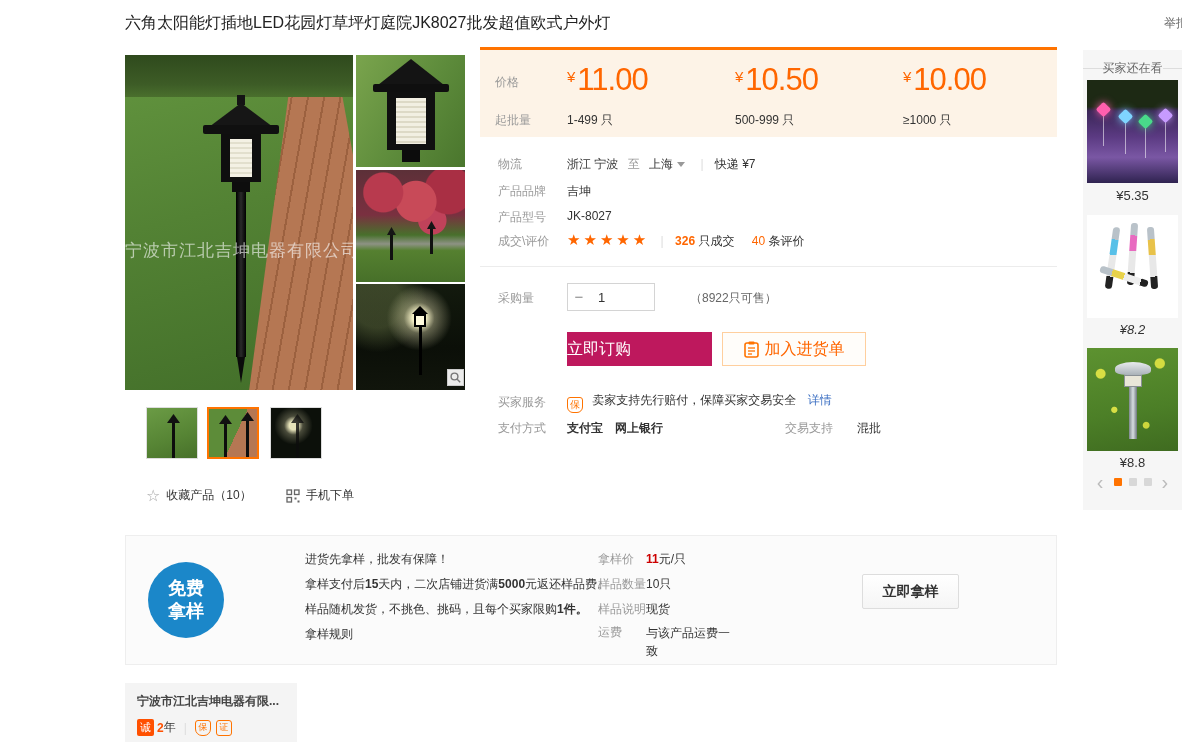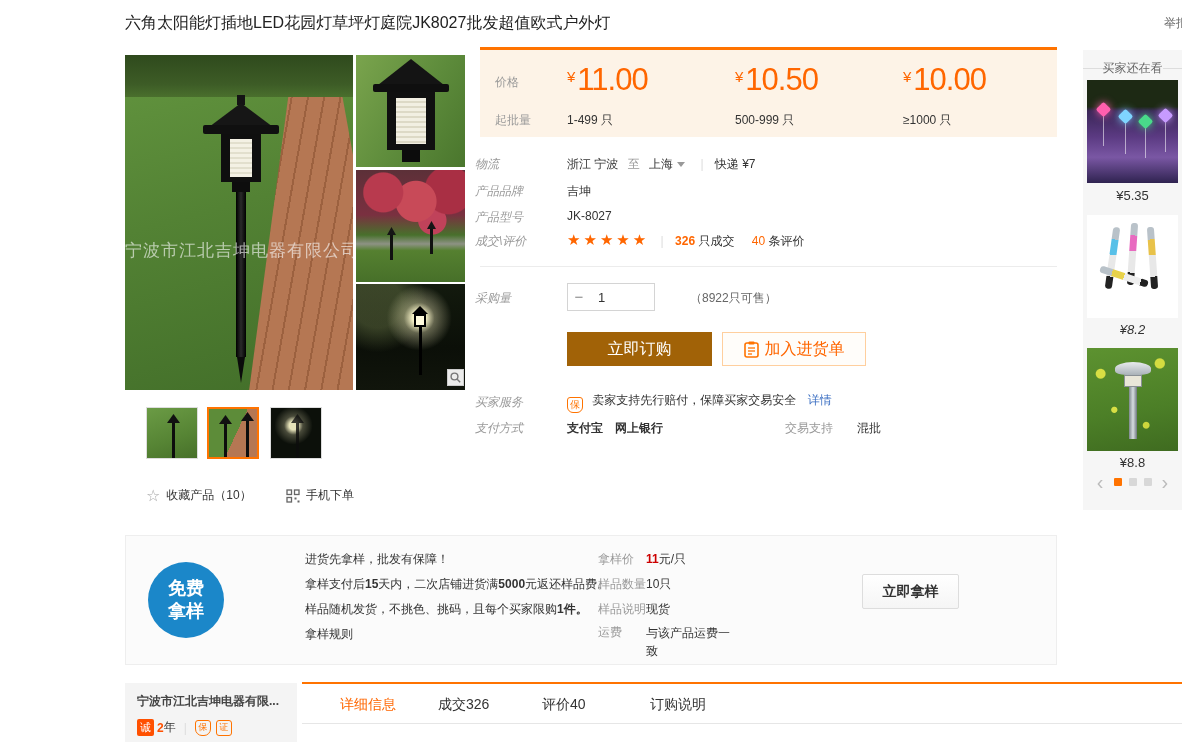--- a/index.html
+++ b/index.html
@@ -89,33 +89,33 @@
   .accent-bar { left: 480px; top: 47px; width: 577px; height: 3px; background: #ff7300; }
   .price-box { left: 480px; top: 50px; width: 577px; height: 87px; background: #fdf3e7; }
   .price-label { left: 495px; top: 74px; }
   .moq-label { left: 495px; top: 112px; }
   .tier-price { top: 62px; color: #ff6600; }
   .tier-price .sym { font-size: 15px; vertical-align: 8px; margin-right: 2px; }
   .tier-price .num { font-size: 31px; letter-spacing: -1px; }
   .tier-range { top: 112px; color: #333; font-size: 12px; }
   .c1 { left: 567px; } .c2 { left: 735px; } .c3 { left: 903px; }
 
-  .row-label { left: 475px; font-style: italic; }
+  .row-label { left: 498px; }
   .caret { display: inline-block; width: 0; height: 0; border-left: 4px solid transparent;
     border-right: 4px solid transparent; border-top: 5px solid #999; margin: 0 4px 1px 4px; vertical-align: middle; }
   .vsep { color: #ddd; margin: 0 8px; }
   .stars { color: #ff6600; font-size: 15px; letter-spacing: 3px; }
   .hr { left: 480px; top: 266px; width: 577px; height: 1px; background: #ececec; }
 
   .minus-btn { left: 567px; top: 283px; width: 24px; height: 28px; background: #fff; border: 1px solid #d4d4d4;
     color: #888; font-size: 15px; text-align: center; line-height: 26px; cursor: pointer; }
   .qty-input { left: 590px; top: 283px; width: 65px; height: 28px; border: 1px solid #d4d4d4; border-left: none;
     font-size: 13px; padding-left: 8px; color: #333; outline: none; font-family: inherit; }
-  .order-btn { left: 567px; top: 332px; width: 145px; height: 34px; background: #a16207; color: #fff;
-    font-size: 16px; border: none; cursor: pointer; text-align: center; line-height: 34px; }
+  .order-btn { left: 567px; top: 332px; width: 145px; height: 34px; background: #be185d; color: #fff;
+    font-size: 16px; border: none; cursor: pointer; line-height: 34px; }
   .cart-btn { left: 722px; top: 332px; width: 144px; height: 34px; background: #fffdfa; border: 1px solid #ffcf9e;
     color: #ff6600; font-size: 16px; cursor: pointer; display: flex; align-items: center; justify-content: center; gap: 6px; }
 
   .shield { display: inline-flex; width: 16px; height: 16px; border: 1px solid #ff7300; border-radius: 3px 3px 6px 6px;
     color: #ff7300; font-size: 10px; align-items: center; justify-content: center; margin-right: 6px; vertical-align: -4px; }
 
   
   .sidebar { left: 1083px; top: 50px; width: 99px; height: 460px; background: #f6f6f6; }
   .sb-head { position: absolute; left: 0; top: 10px; width: 100%; display: flex; align-items: center; 
     color: #666; font-size: 12px; }
@@ -390,20 +390,14 @@
     <div class="seller-name">宁波市江北吉坤电器有限...</div>
     <div class="badges">
       <span class="cheng">诚</span>
       <span class="yr-num">2</span>
       <span class="dark">年</span>
       <span class="vsep">|</span>
       <span class="mini-ico" style="margin-right:5px;border-radius:3px 3px 7px 7px;">保</span>
       <span class="mini-ico">证</span>
     </div>
   </div>
-  <div class="abs tabbar">
-    <span class="tab active" style="left:38px;">详细信息</span>
-    <span class="tab" style="left:136px;">成交326</span>
-    <span class="tab" style="left:240px;">评价40</span>
-    <span class="tab" style="left:348px;">订购说明</span>
-  </div>
 
 </div>
 
 </body></html>

